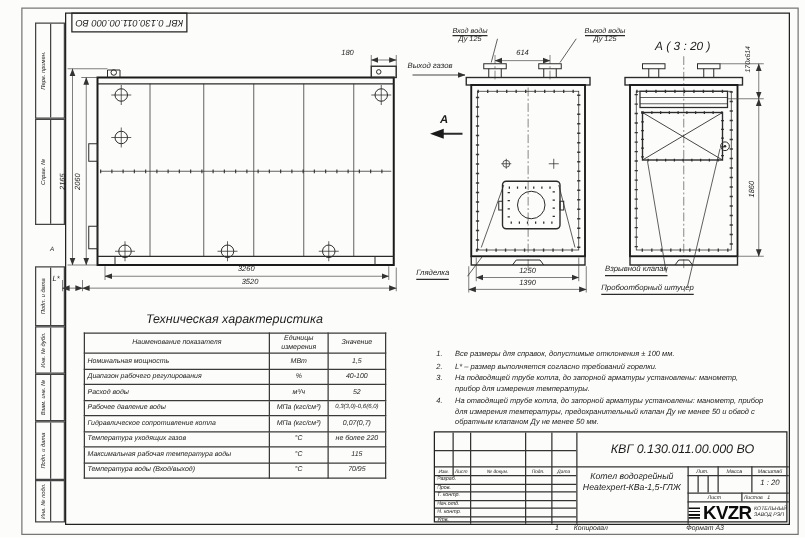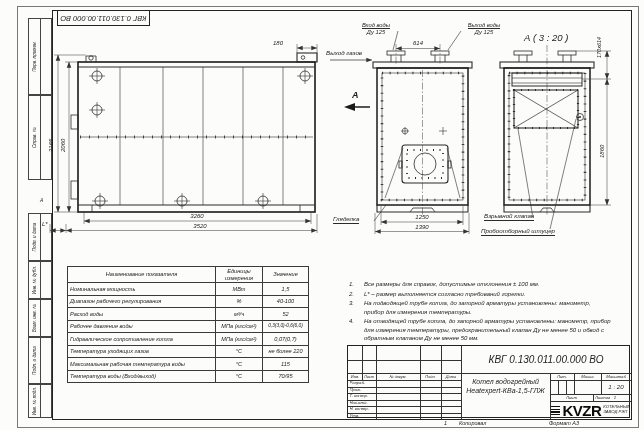--- a/index.html
+++ b/index.html
@@ -222,20 +222,21 @@
   <div class="t" style="left:333px;top:216px;font-size:6.2px;"><span class="shelf">Гляделка</span></div>
   <div class="t c" style="left:405px;top:214px;width:34px;font-size:6px;">1250</div>
   <div class="t c" style="left:405px;top:223.5px;width:34px;font-size:6px;">1390</div>
 
   <div class="t" style="left:524px;top:33px;font-size:9.5px;">А ( 3 : 20 )</div>
   <div class="vt" style="left:596px;top:58px;font-size:5.5px;">170х614</div>
   <div class="vt" style="left:599px;top:158px;font-size:6px;">1860</div>
   <div class="t" style="left:484px;top:213px;font-size:6.2px;"><span class="shelf">Взрывной клапан</span></div>
   <div class="t" style="left:481px;top:228px;font-size:6.2px;"><span class="shelf">Пробоотборный штуцер</span></div>
 
+  <div class="t c" style="left:67px;top:250px;width:241px;font-size:10px;white-space:normal;">Техническая характеристика</div>
   <table id="techTable">
     <colgroup>
         <col style="width:148px">
         <col style="width:47px">
         <col style="width:46px">
       </colgroup>
     <tbody>
         <tr>
       <th>Наименование показателя</th>
       <th>Единицы измерения</th>

